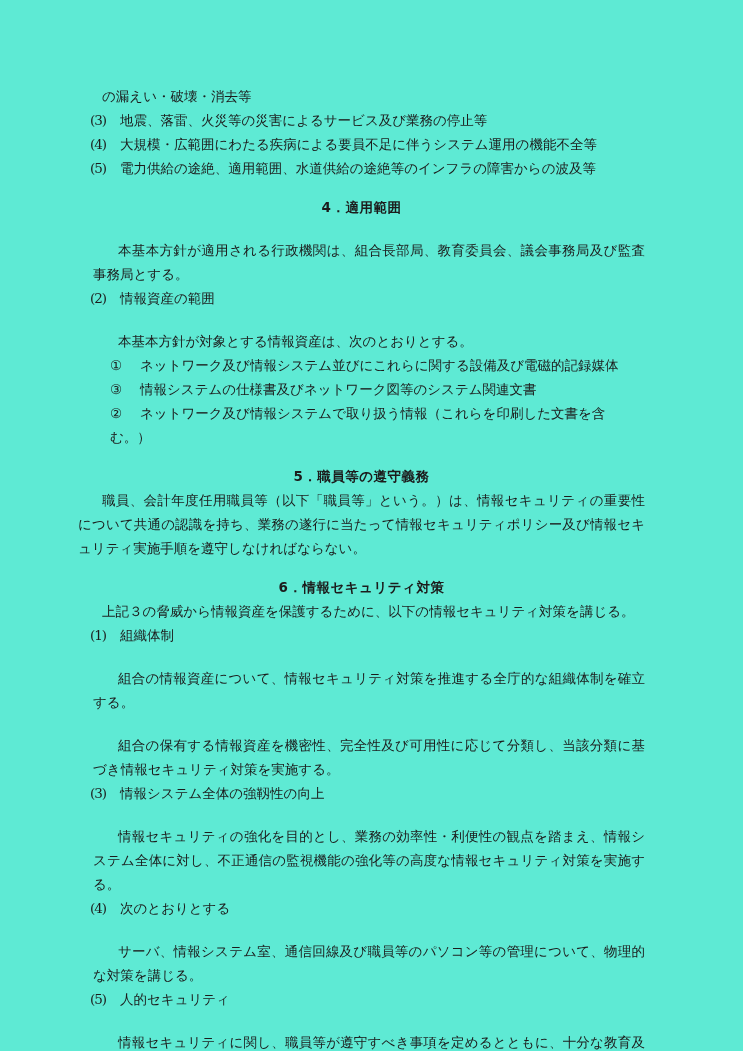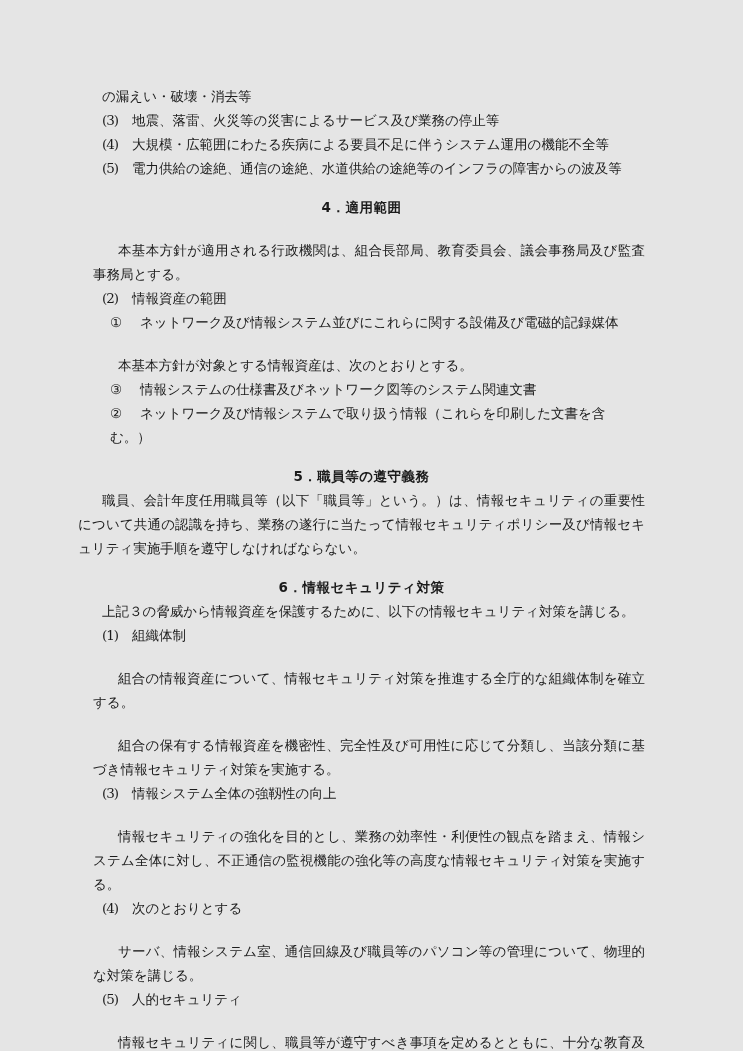--- a/index.html
+++ b/index.html
@@ -4,21 +4,21 @@
 <style>
   html, body {
     margin: 0;
     padding: 0;
     background: #ffffff;
   }
   .page {
     position: relative;
     width: 743px;
     height: 1051px;
-    background: #e5e5e5;
+    background: #5eead4;
     overflow: hidden;
     font-family: "DejaVu Serif", "Liberation Serif", serif;
     font-size: 13.5px;
     color: #1c1c1c;
   }
   .content {
     position: absolute;
     left: 78px;
     top: 84px;
     width: 567px;
@@ -32,21 +32,21 @@
     font-family: "DejaVu Sans", "Liberation Sans", sans-serif;
     font-weight: 700;
     letter-spacing: 0.5px;
     text-align: center;
   }
 
   
   .continuation { margin-left: 24px; }
 
   
-  .item1 { margin-left: 24px; }
+  .item1 { margin-left: 12px; }
   .item1 .marker {
     display: inline-block;
     width: 30px;
     letter-spacing: -1px;
   }
 
   
   .item2 { margin-left: 32px; }
   .item2 .marker {
     display: inline-block;
@@ -71,32 +71,32 @@
 
 <div class="page">
   <div class="content">
 
     <div class="block continuation">の漏えい・破壊・消去等</div>
 
     <div class="block item1"><span class="marker">(3)</span><span>地震、落雷、火災等の災害によるサービス及び業務の停止等</span></div>
 
     <div class="block item1"><span class="marker">(4)</span><span>大規模・広範囲にわたる疾病による要員不足に伴うシステム運用の機能不全等</span></div>
 
-    <div class="block item1"><span class="marker">(5)</span><span>電力供給の途絶、通信の途絶、水道供給の途絶等のインフラの障害からの波及等</span></div>
+    <div class="block item1"><span class="marker">(5)</span><span>電力供給の途絶、適用範囲、水道供給の途絶等のインフラの障害からの波及等</span></div>
 
     <div class="block heading">4．適用範囲</div>
 
 
     <div class="block para2">本基本方針が適用される行政機関は、組合長部局、教育委員会、議会事務局及び監査事務局とする。</div>
 
     <div class="block item1"><span class="marker">(2)</span><span>情報資産の範囲</span></div>
 
+    <div class="block para2">本基本方針が対象とする情報資産は、次のとおりとする。</div>
+
     <div class="block item2"><span class="marker">①</span><span>ネットワーク及び情報システム並びにこれらに関する設備及び電磁的記録媒体</span></div>
-
-    <div class="block para2">本基本方針が対象とする情報資産は、次のとおりとする。</div>
 
     <div class="block item2"><span class="marker">③</span><span>情報システムの仕様書及びネットワーク図等のシステム関連文書</span></div>
 
     <div class="block item2"><span class="marker">②</span><span>ネットワーク及び情報システムで取り扱う情報（これらを印刷した文書を含む。）</span></div>
 
     <div class="block heading">5．職員等の遵守義務</div>
 
     <div class="block para1">職員、会計年度任用職員等（以下「職員等」という。）は、情報セキュリティの重要性について共通の認識を持ち、業務の遂行に当たって情報セキュリティポリシー及び情報セキュリティ実施手順を遵守しなければならない。</div>
 
     <div class="block heading">6．情報セキュリティ対策</div>

